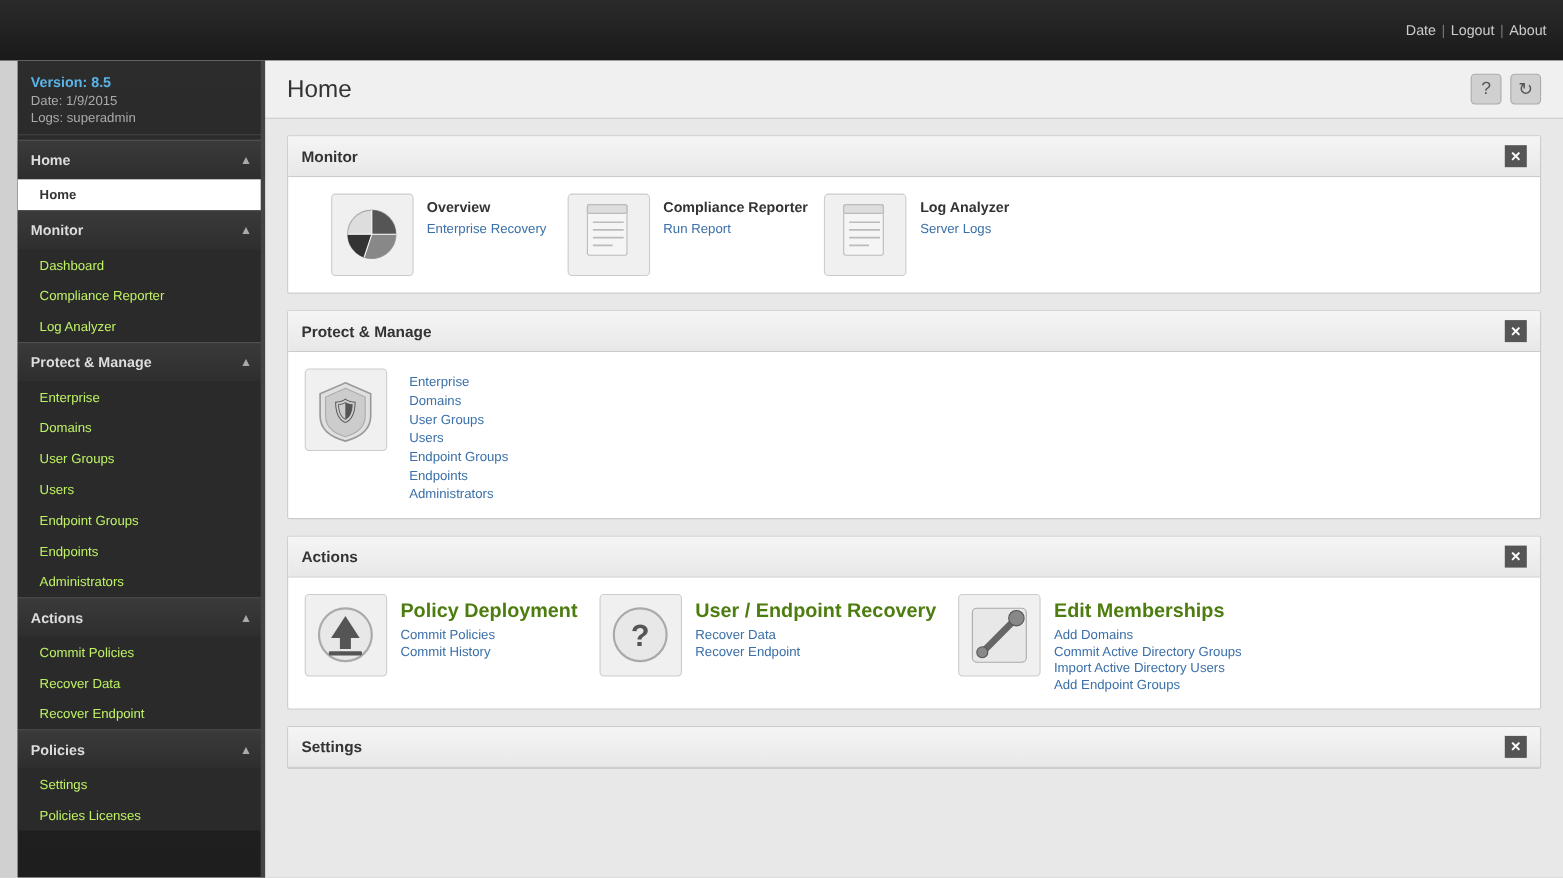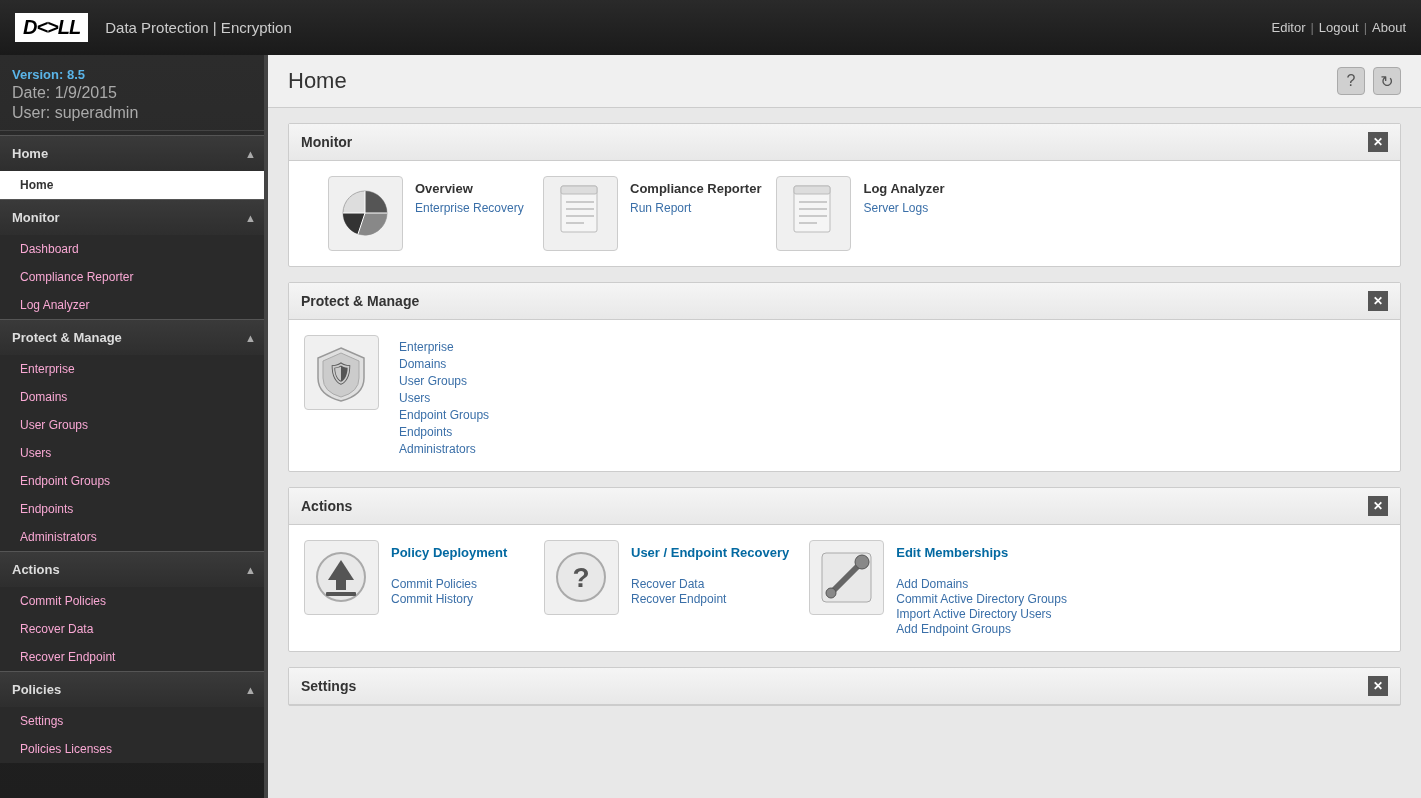--- a/index.html
+++ b/index.html
@@ -46,40 +46,41 @@
 
     
     #main-layout {
       display: flex;
       flex: 1;
       overflow: hidden;
     }
 
     
     #sidebar {
-      width: 268px;
+      width: 225px;
       background: linear-gradient(to bottom, #2c2c2c, #1e1e1e);
       overflow-y: auto;
       flex-shrink: 0;
       position: relative;
+      margin-left: 16px;
     }
 
     #version-info {
       padding: 12px 12px 8px 12px;
       border-bottom: 1px solid #444;
       margin-bottom: 4px;
     }
     #version-text {
       color: #5ab4e8;
       font-weight: bold;
       font-size: 13px;
     }
     #date-text, #user-text {
       color: #aaa;
-      font-size: 16px;
+      font-size: 12px;
       margin-top: 2px;
     }
 
     .sidebar-section {
       margin-bottom: 0;
     }
     .sidebar-section-header {
       background: linear-gradient(to bottom, #3a3a3a, #2e2e2e);
       color: #ddd;
       padding: 10px 12px;
@@ -88,21 +89,21 @@
       cursor: pointer;
       display: flex;
       align-items: center;
       justify-content: space-between;
       border-top: 1px solid #555;
     }
     .sidebar-chevron { color: #aaa; font-size: 11px; }
     .sidebar-items { background: #2a2a2a; }
     .sidebar-item {
       padding: 7px 12px 7px 20px;
-      color: #f9a8d4;
+      color: #bef264;
       cursor: pointer;
       font-size: 12px;
     }
     .sidebar-item.active {
       background: #fff;
       color: #333;
       font-weight: bold;
     }
 
     
@@ -284,59 +285,55 @@
       border: 1px solid #ccc;
       border-radius: 4px;
       display: flex;
       align-items: center;
       justify-content: center;
       flex-shrink: 0;
     }
     .action-card-content { padding-top: 5px; }
     .action-card-title {
       font-weight: bold;
-      color: #0369a1;
-      font-size: 13px;
-      margin-bottom: 16px;
+      color: #4d7c0f;
+      font-size: 18px;
+      margin-bottom: 3px;
     }
 
     
     #content-area::-webkit-scrollbar { width: 10px; }
     #content-area::-webkit-scrollbar-track { background: #d0d0d0; }
     #content-area::-webkit-scrollbar-thumb { background: #aaa; border: 1px solid #888; }
 
     
     .pie-chart-icon svg, .doc-icon svg, .shield-icon svg, .upload-icon svg, .question-icon svg, .wrench-icon svg {
       display: block;
     }
   </style>
 </head>
 <body>
 
 <div id="top-header">
-  <div id="logo-area">
-    <div id="dell-logo">D&lt;&gt;LL</div>
-    <span id="header-title">Data Protection | Encryption</span>
-  </div>
   <div id="header-right">
-    <span>Editor</span>
+    <span>Date</span>
     <span class="header-sep">|</span>
     <span>Logout</span>
     <span class="header-sep">|</span>
     <span>About</span>
   </div>
 </div>
 
 <div id="main-layout">
 
   <div id="sidebar">
     <div id="version-info">
       <div id="version-text">Version: 8.5</div>
       <div id="date-text">Date: 1/9/2015</div>
-      <div id="user-text">User: superadmin</div>
+      <div id="user-text">Logs: superadmin</div>
     </div>
 
     <div class="sidebar-section">
       <div class="sidebar-section-header">
         <span>Home</span>
         <span class="sidebar-chevron">▲</span>
       </div>
       <div class="sidebar-items">
         <div class="sidebar-item active">Home</div>
       </div>

